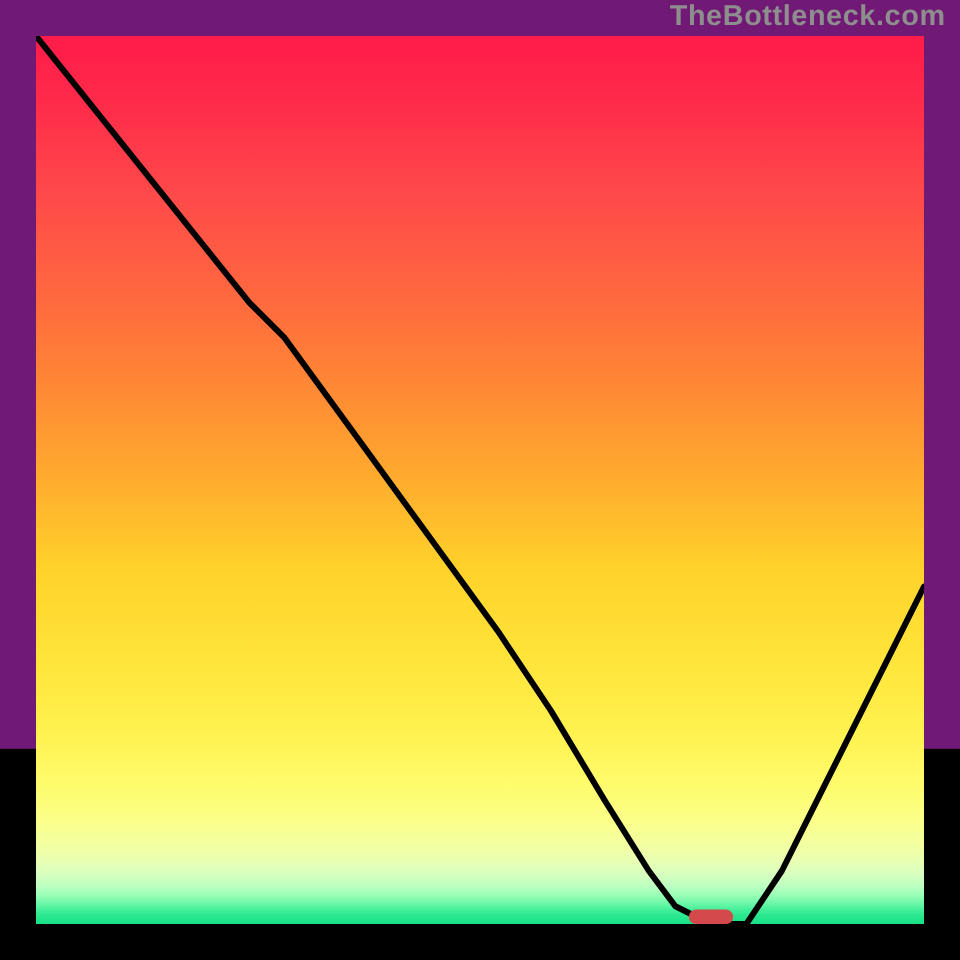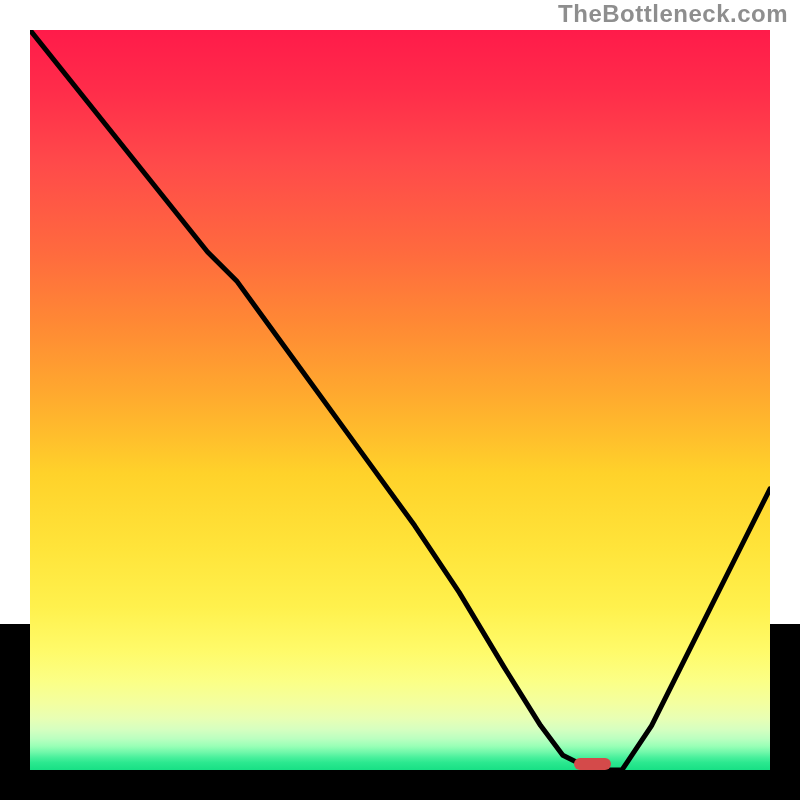--- a/index.html
+++ b/index.html
@@ -7,21 +7,21 @@
     padding: 0;
     width: 800px;
     height: 800px;
     background: #000;
     overflow: hidden;
   }
   .outer {
     position: relative;
     width: 800px;
     height: 624px;
-    background: #ffffff;
+    background: #701a75;
   }
   .watermark {
     position: absolute;
     top: 0;
     right: 12px;
     font-family: Arial, Helvetica, sans-serif;
     font-size: 24px;
     font-weight: 600;
     color: #8e8e8e;
     letter-spacing: 0.5px;

